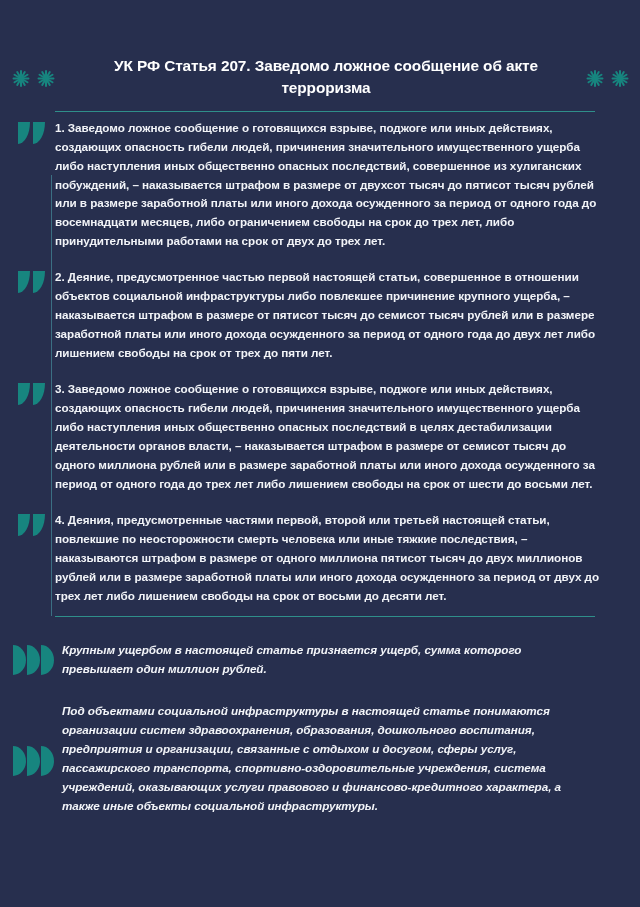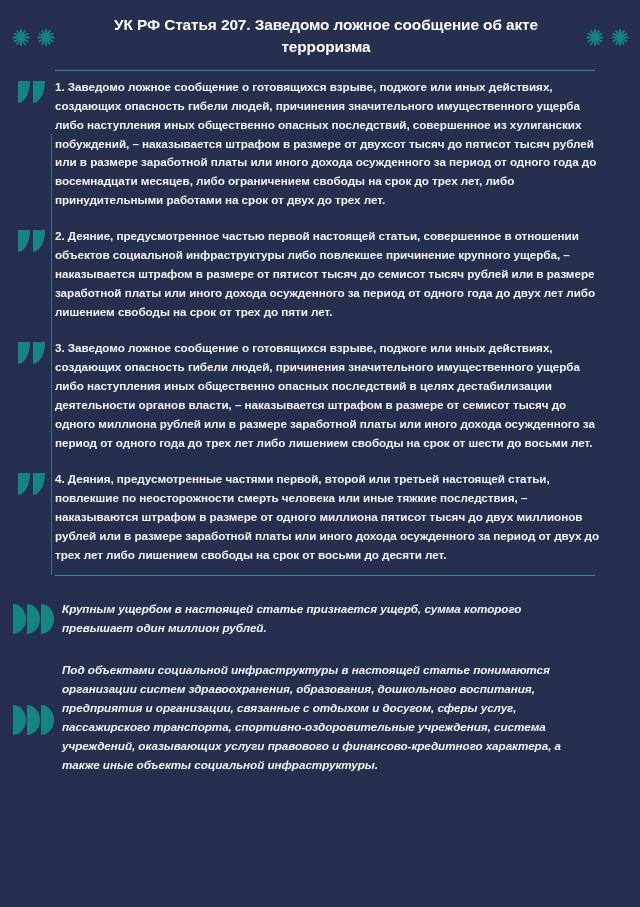--- a/index.html
+++ b/index.html
@@ -10,20 +10,21 @@
     color:#ffffff;
     position:relative;
     overflow:hidden;
   }
 
   
   .header {
     position:relative;
     padding:14px 60px 10px 72px;
     min-height:62px;
+    margin-top:41px;
   }
   .title {
     font-size:15.4px;
     line-height:1.45;
     font-weight:bold;
     text-align:center;
     letter-spacing:-0.1px;
     color:#ffffff;
   }
 

